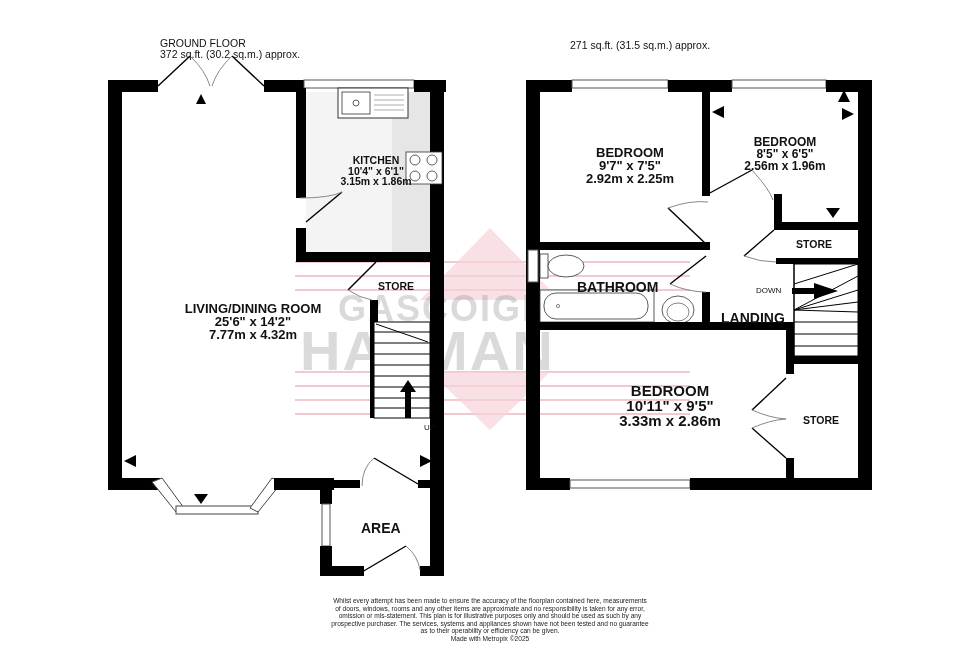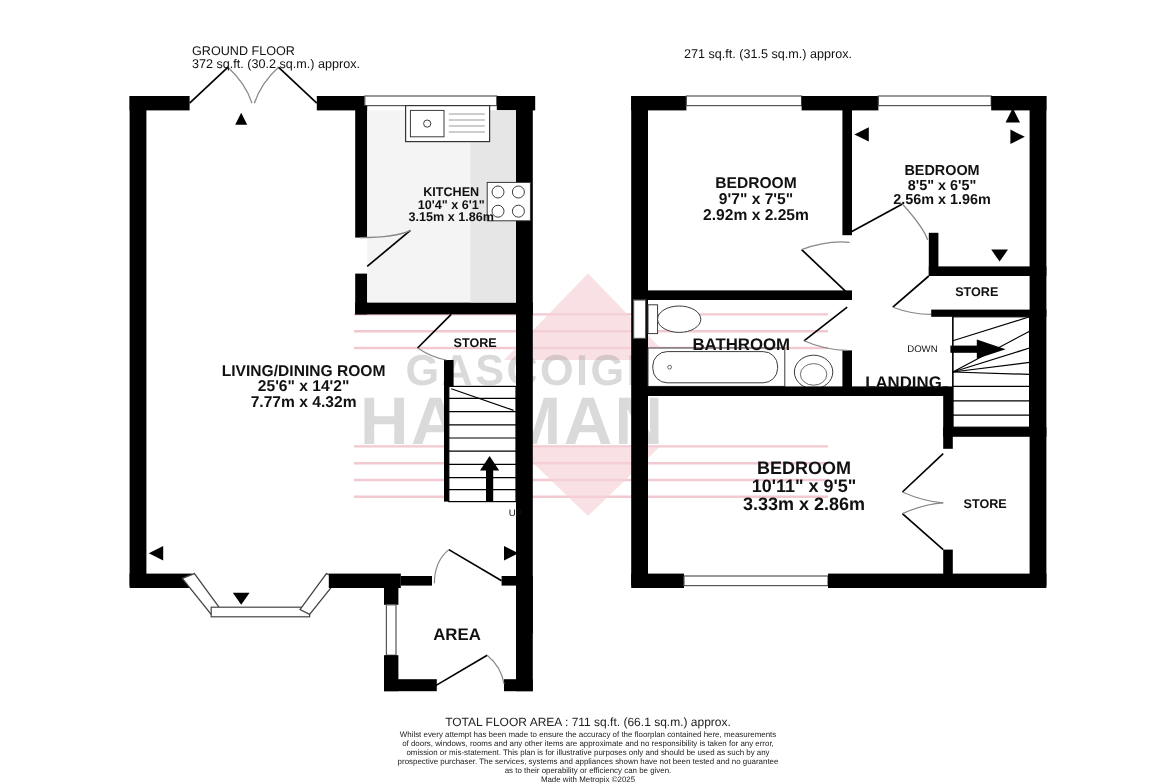--- a/index.html
+++ b/index.html
@@ -246,21 +246,20 @@
 <div class="room lbl-xs" style="left:756px; top:287px;">DOWN</div>
 <div class="room lbl-sm" style="left:721px; top:300px;margin-top:13px;">LANDING</div>
 <div class="room lbl-lg" style="left:580px; top:383px; width:180px;">
   <div>BEDROOM</div>
   <div>10'11"  x 9'5"</div>
   <div>3.33m  x 2.86m</div>
 </div>
 <div class="room lbl-sm" style="left:803px; top:415px; font-size:10.5px;">STORE</div>
 
 <div class="footer">
-  <div class="total">TOTAL FLOOR AREA : 711 sq.ft. (66.1 sq.m.) approx.</div>
   <div class="disc">
     <div>Whilst every attempt has been made to ensure the accuracy of the floorplan contained here, measurements</div>
     <div>of doors, windows, rooms and any other items are approximate and no responsibility is taken for any error,</div>
     <div>omission or mis-statement. This plan is for illustrative purposes only and should be used as such by any</div>
     <div>prospective purchaser. The services, systems and appliances shown have not been tested and no guarantee</div>
     <div>as to their operability or efficiency can be given.</div>
     <div>Made with Metropix ©2025</div>
   </div>
 </div>
 

